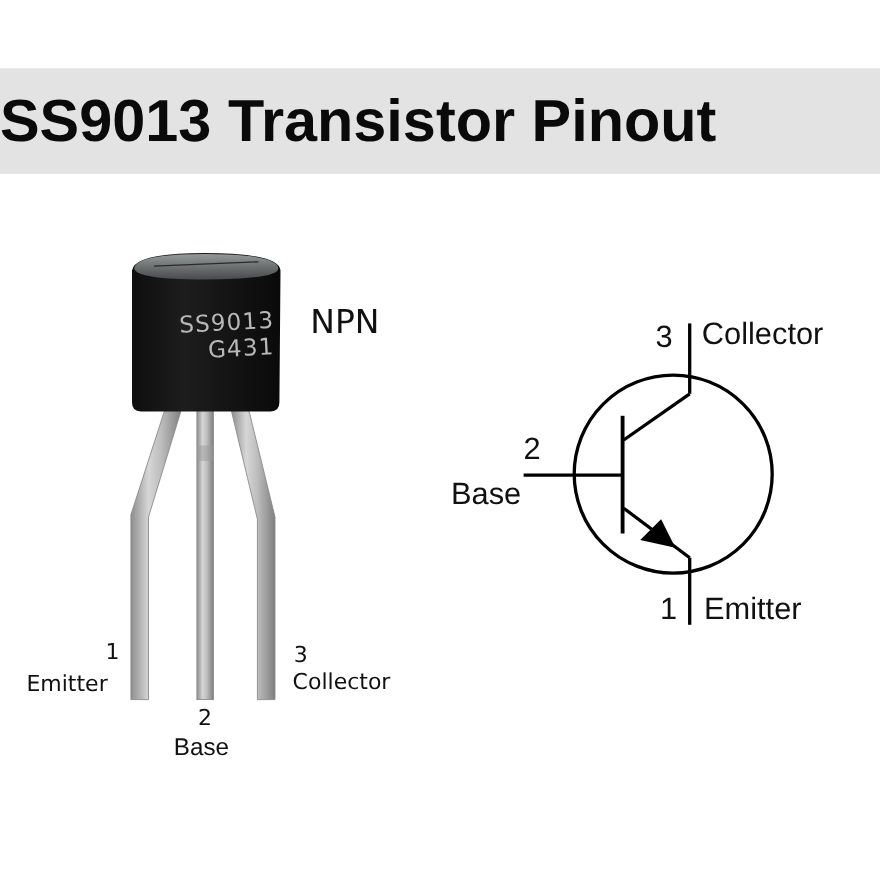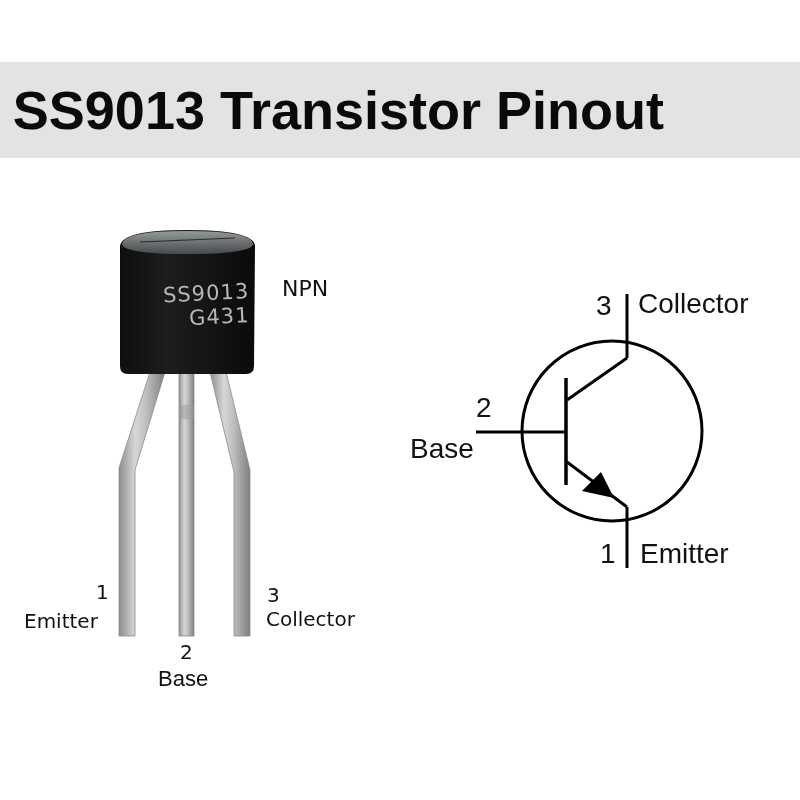--- a/index.html
+++ b/index.html
@@ -1,18 +1,18 @@
 <!DOCTYPE html>
 <html><head>
   <meta charset="utf-8">
   <style>
     html, body { margin: 0; padding: 0; background: #ffffff; }
     body { width: 800px; height: 800px; position: relative; overflow: hidden; font-family: "Liberation Sans", sans-serif; color: #000; }
     .banner { position: absolute; left: 0; top: 62px; width: 800px; height: 96px; background: #e3e3e3; }
-    .banner-title { position: absolute; left: 0; top: 0; width: 664px; height: 96px; line-height: 96px; text-align: right; font-size: 54px; font-weight: bold; letter-spacing: 0px; color: #0a0a0a; }
+    .banner-title { position: absolute; left: 0; top: 0; width: 664px; height: 96px; line-height: 96px; text-align: left; font-size: 54px; font-weight: bold; letter-spacing: 0px; color: #0a0a0a; }
     svg.art { position: absolute; left: 0; top: 0; width: 800px; height: 800px; }
     .lbl { position: absolute; font-family: "DejaVu Sans", sans-serif; color: #111; white-space: nowrap; }
     .lbl-sch { position: absolute; font-family: "Liberation Sans", sans-serif; color: #111; white-space: nowrap; }
     .chip-text { position: absolute; font-family: "DejaVu Sans", sans-serif; color: #b8b8b8; font-size: 21px; letter-spacing: 1px; white-space: nowrap; transform: rotate(-3deg); transform-origin: right center; text-align: right; }
   </style>
 </head>
 <body>
 
 <div class="banner">
   <div class="banner-title">SS9013 Transistor Pinout</div>
@@ -65,21 +65,21 @@
 
     <line x1="567" y1="462" x2="627" y2="507"></line>
     <line x1="627" y1="507" x2="627" y2="568"></line>
   </g>
   <polygon points="614,498 582,491 601,472" fill="#000"></polygon>
 </svg>
 
 <div class="chip-text" style="right:551px; top:279px;">SS9013</div>
 <div class="chip-text" style="right:551px; top:303px;">G431</div>
 
-<div class="lbl" style="left:282px; top:276px; font-size:22px;">NPN</div>
+<div class="lbl" style="left:282px; top:276px; font-size:30px;">NPN</div>
 
 <div class="lbl" style="left:96px; top:580px; font-size:20px;">1</div>
 <div class="lbl" style="left:24px; top:609px; font-size:20px;">Emitter</div>
 
 <div class="lbl" style="left:180px; top:640px; font-size:20px;">2</div>
 <div class="lbl" style="left:158px; top:666px; font-size:20px; font-family:'Liberation Sans', sans-serif; font-size:22px;">Base</div>
 
 <div class="lbl" style="left:267px; top:583px; font-size:20px;">3</div>
 <div class="lbl" style="left:266px; top:607px; font-size:20px;">Collector</div>
 

